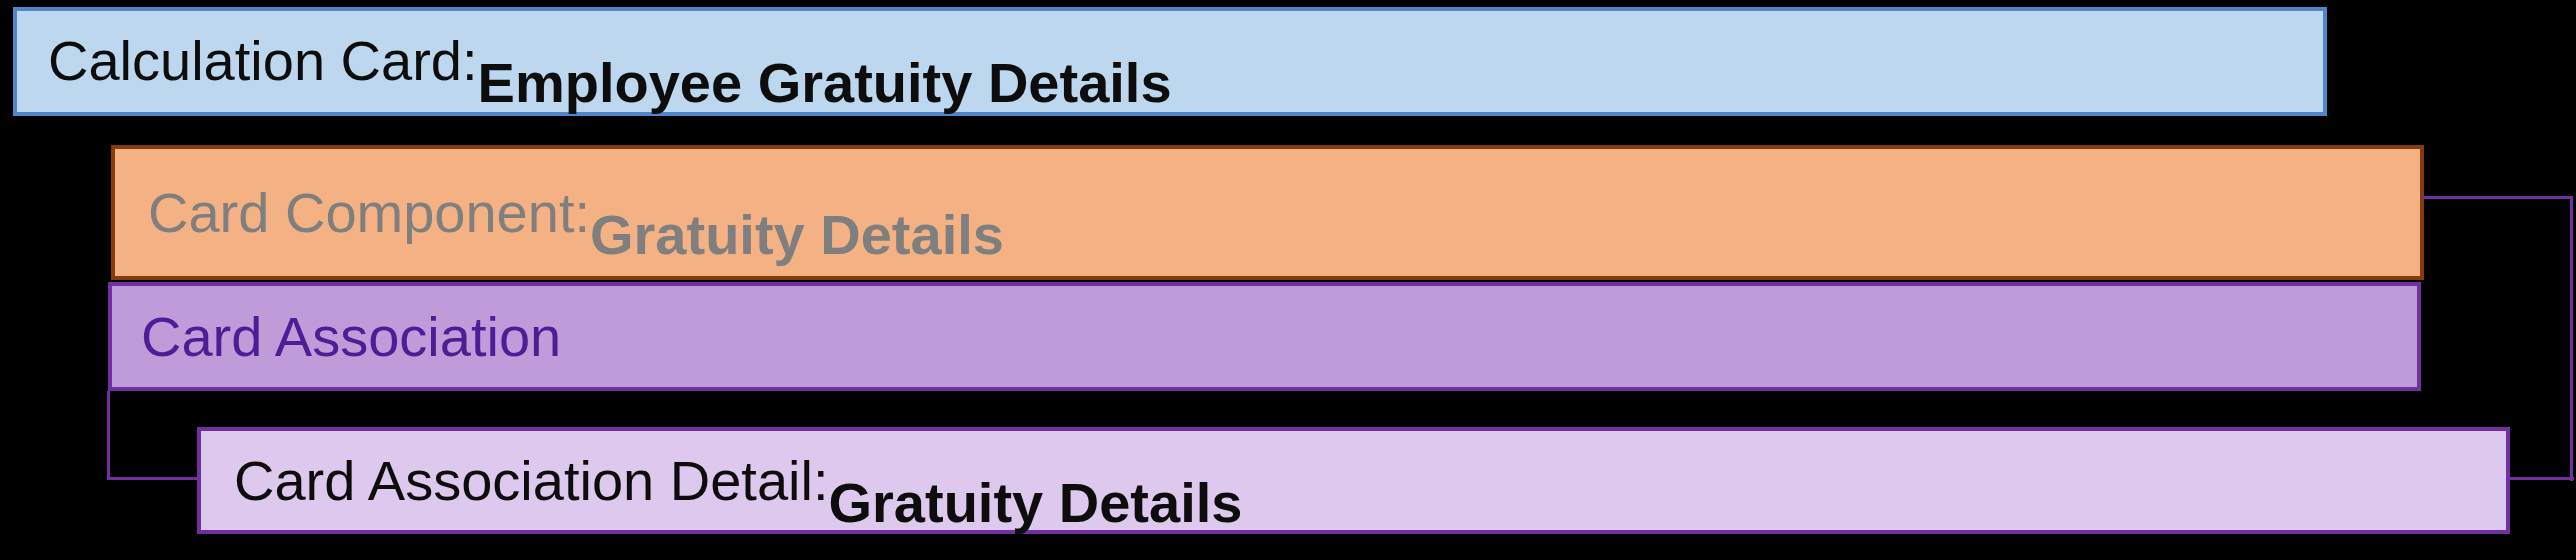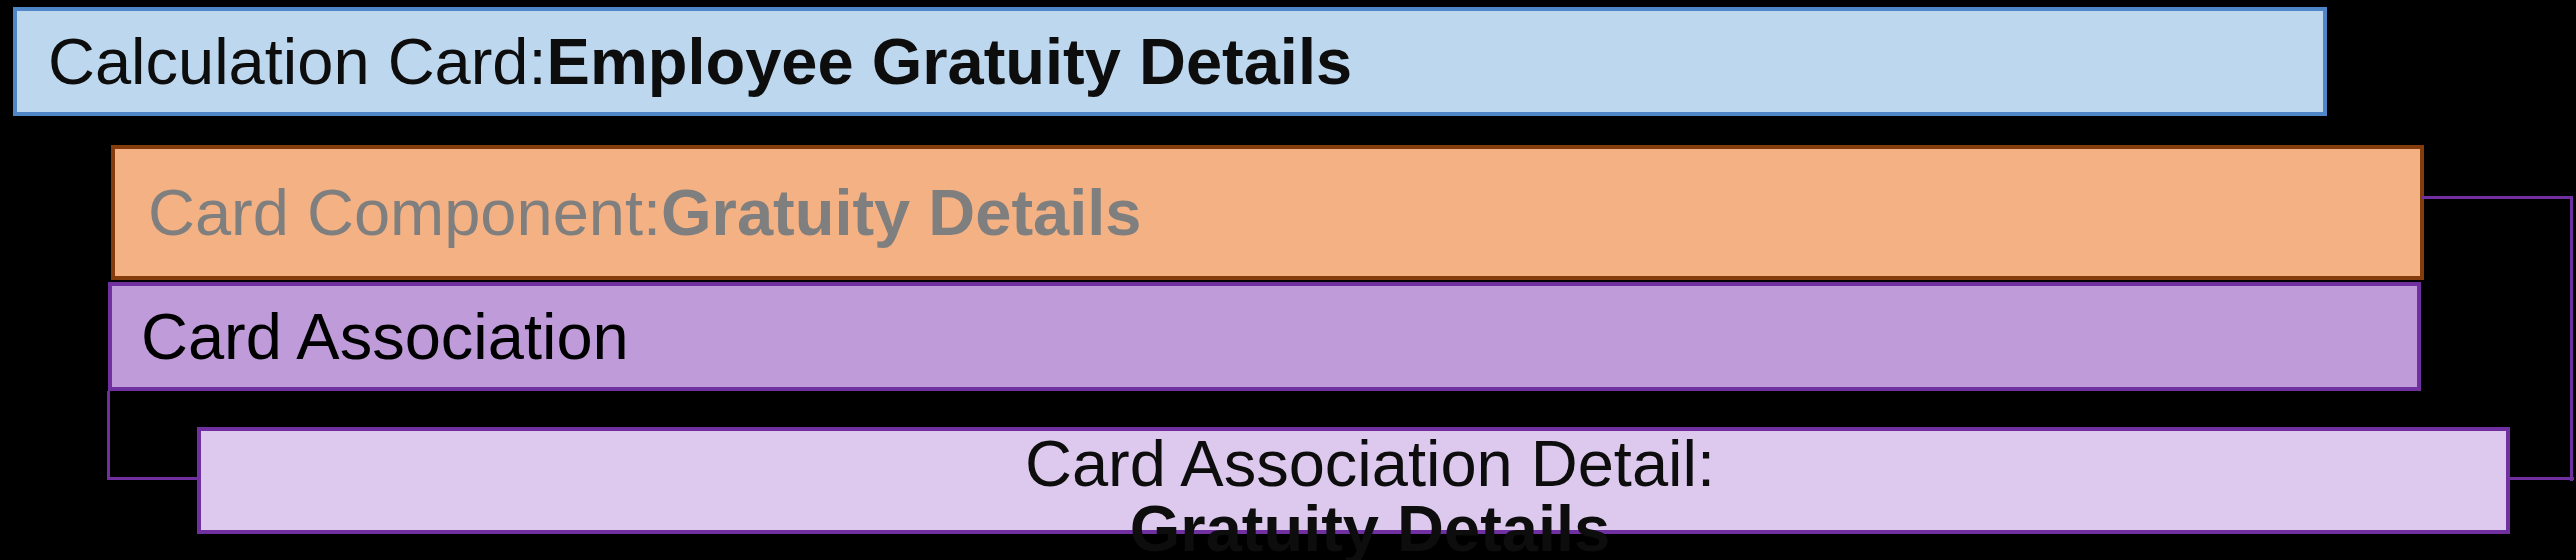--- a/index.html
+++ b/index.html
@@ -15,42 +15,41 @@
     overflow: hidden;
     font-family: "Liberation Sans", sans-serif;
   }
   .bar {
     position: absolute;
     box-sizing: border-box;
     border-style: solid;
     border-width: 4px;
     display: flex;
     align-items: center;
-    font-size: 65px;
+    font-size: 56px;
     line-height: 1;
     white-space: nowrap;
   }
   .bar .prefix { font-weight: 400; }
-  .bar .boldpart { font-weight: 700; }
+  .bar .boldpart { font-weight: 700; margin-top: 44px; }
   .bar-calculation-card {
     left: 13px; top: 6.5px; width: 2314px; height: 109px;
     padding-left: 31px;
   }
   .bar-card-component {
     left: 111px; top: 145px; width: 2313px; height: 135px;
     padding-left: 33px;
   }
   .bar-card-association {
     left: 108px; top: 282px; width: 2313px; height: 109px;
     padding-left: 29px;
   }
   .bar-card-association-detail {
     left: 197px; top: 427px; width: 2313px; height: 107px;
     padding-left: 33px;
-    flex-direction: column;
   }
   .connector {
     position: absolute;
     background: var(--connector, #7030A0);
   }
   .conn-left-vertical   { left: 107px;  top: 391px; width: 3.2px;   height: 89px; }
   .conn-left-horizontal { left: 107px;  top: 477px; width: 90px; height: 3.2px; }
   .conn-right-top       { left: 2422px; top: 196px; width: 151px; height: 3.2px; }
   .conn-right-vertical  { left: 2570px; top: 196px; width: 3.2px;   height: 285px; }
   .conn-right-bottom    { left: 2508px; top: 477px; width: 66px;  height: 3.2px; }
@@ -63,21 +62,21 @@
   <div class="bar bar-calculation-card" style="background: rgb(189, 215, 238); border-color: rgb(78, 134, 200); color: rgb(13, 13, 13);">
     <span class="prefix">Calculation Card: </span>
     <span class="boldpart">Employee Gratuity Details</span>
   </div>
 
   <div class="bar bar-card-component" style="background: rgb(244, 177, 131); border-color: rgb(132, 60, 12); color: rgb(127, 127, 127);">
     <span class="prefix">Card Component: </span>
     <span class="boldpart">Gratuity Details</span>
   </div>
 
-  <div class="bar bar-card-association" style="background: rgb(191, 155, 217); border-color: rgb(112, 48, 160); color: #000000;">
+  <div class="bar bar-card-association" style="background: rgb(191, 155, 217); border-color: rgb(112, 48, 160); color: #4c1d95;">
     <span class="prefix">Card Association</span>
     <span class="boldpart"></span>
   </div>
 
   <div class="bar bar-card-association-detail" style="background: rgb(220, 201, 237); border-color: rgb(112, 48, 160); color: rgb(13, 13, 13);">
     <span class="prefix">Card Association Detail: </span>
     <span class="boldpart">Gratuity Details</span>
   </div>
 
   <div class="connector conn-left-vertical"></div>

